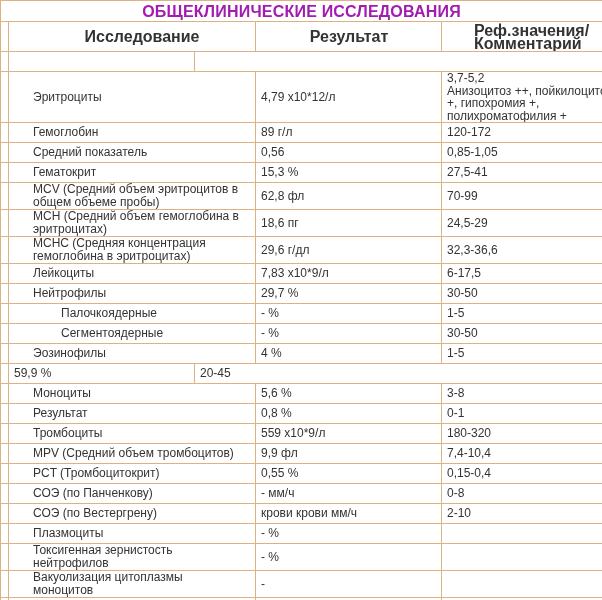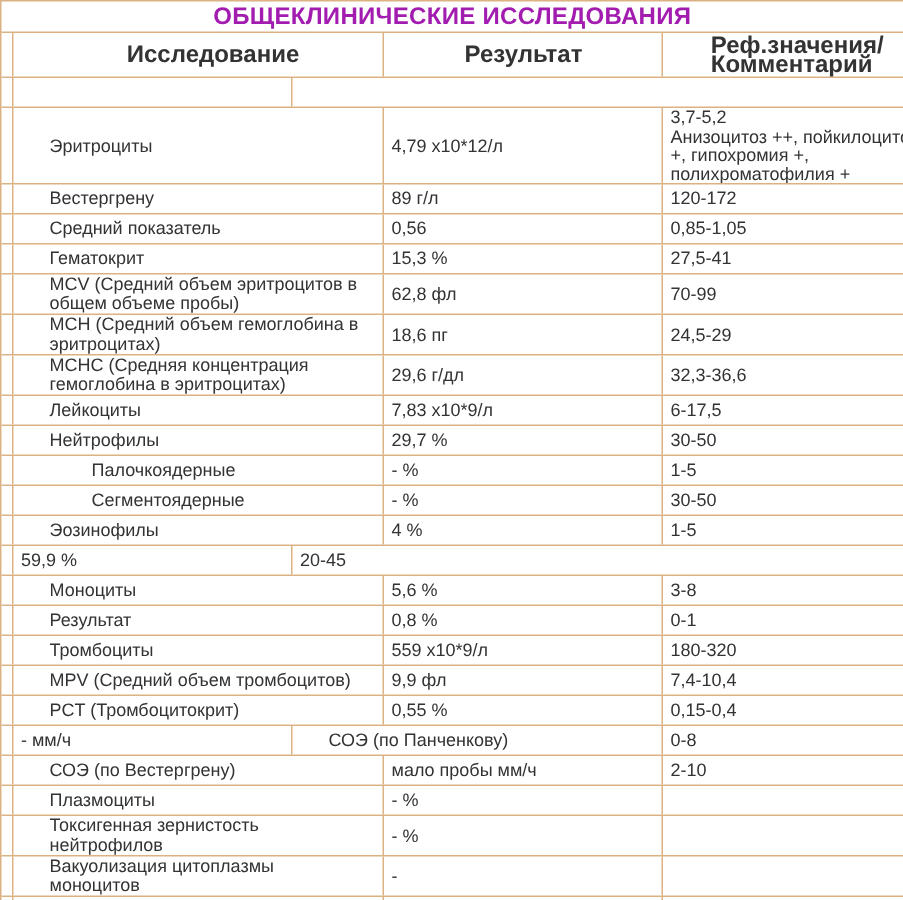--- a/index.html
+++ b/index.html
@@ -62,21 +62,21 @@
         </div>
         <div class="row r-b">
           <div class="cell c-strip"></div>
           <div class="cell c1">Эритроциты</div>
           <div class="cell c2">4,79 х10*12/л</div>
           <div class="cell c3">3,7-5,2
 Анизоцитоз ++, пойкилоцитоз +, гипохромия +, полихроматофилия +</div>
         </div>
         <div class="row r-s">
           <div class="cell c-strip"></div>
-          <div class="cell c1">Вестергрену</div>
+          <div class="cell c1">Гемоглобин</div>
           <div class="cell c2">89 г/л</div>
           <div class="cell c3">120-172</div>
         </div>
         <div class="row r-s">
           <div class="cell c-strip"></div>
           <div class="cell c1">Средний показатель</div>
           <div class="cell c2">0,56</div>
           <div class="cell c3">0,85-1,05</div>
         </div>
         <div class="row r-s">
@@ -166,28 +166,28 @@
           <div class="cell c3">7,4-10,4</div>
         </div>
         <div class="row r-s">
           <div class="cell c-strip"></div>
           <div class="cell c1">PCT (Тромбоцитокрит)</div>
           <div class="cell c2">0,55 %</div>
           <div class="cell c3">0,15-0,4</div>
         </div>
         <div class="row r-s">
           <div class="cell c-strip"></div>
+          <div class="cell c1">СОЭ (по Панченкову)</div>
           <div class="cell c2">- мм/ч</div>
-          <div class="cell c1">СОЭ (по Панченкову)</div>
           <div class="cell c3">0-8</div>
         </div>
         <div class="row r-s">
           <div class="cell c-strip"></div>
           <div class="cell c1">СОЭ (по Вестергрену)</div>
-          <div class="cell c2">мало пробы мм/ч</div>
+          <div class="cell c2">крови крови мм/ч</div>
           <div class="cell c3">2-10</div>
         </div>
         <div class="row r-s">
           <div class="cell c-strip"></div>
           <div class="cell c1">Плазмоциты</div>
           <div class="cell c2">- %</div>
           <div class="cell c3"></div>
         </div>
         <div class="row r-d">
           <div class="cell c-strip"></div>

